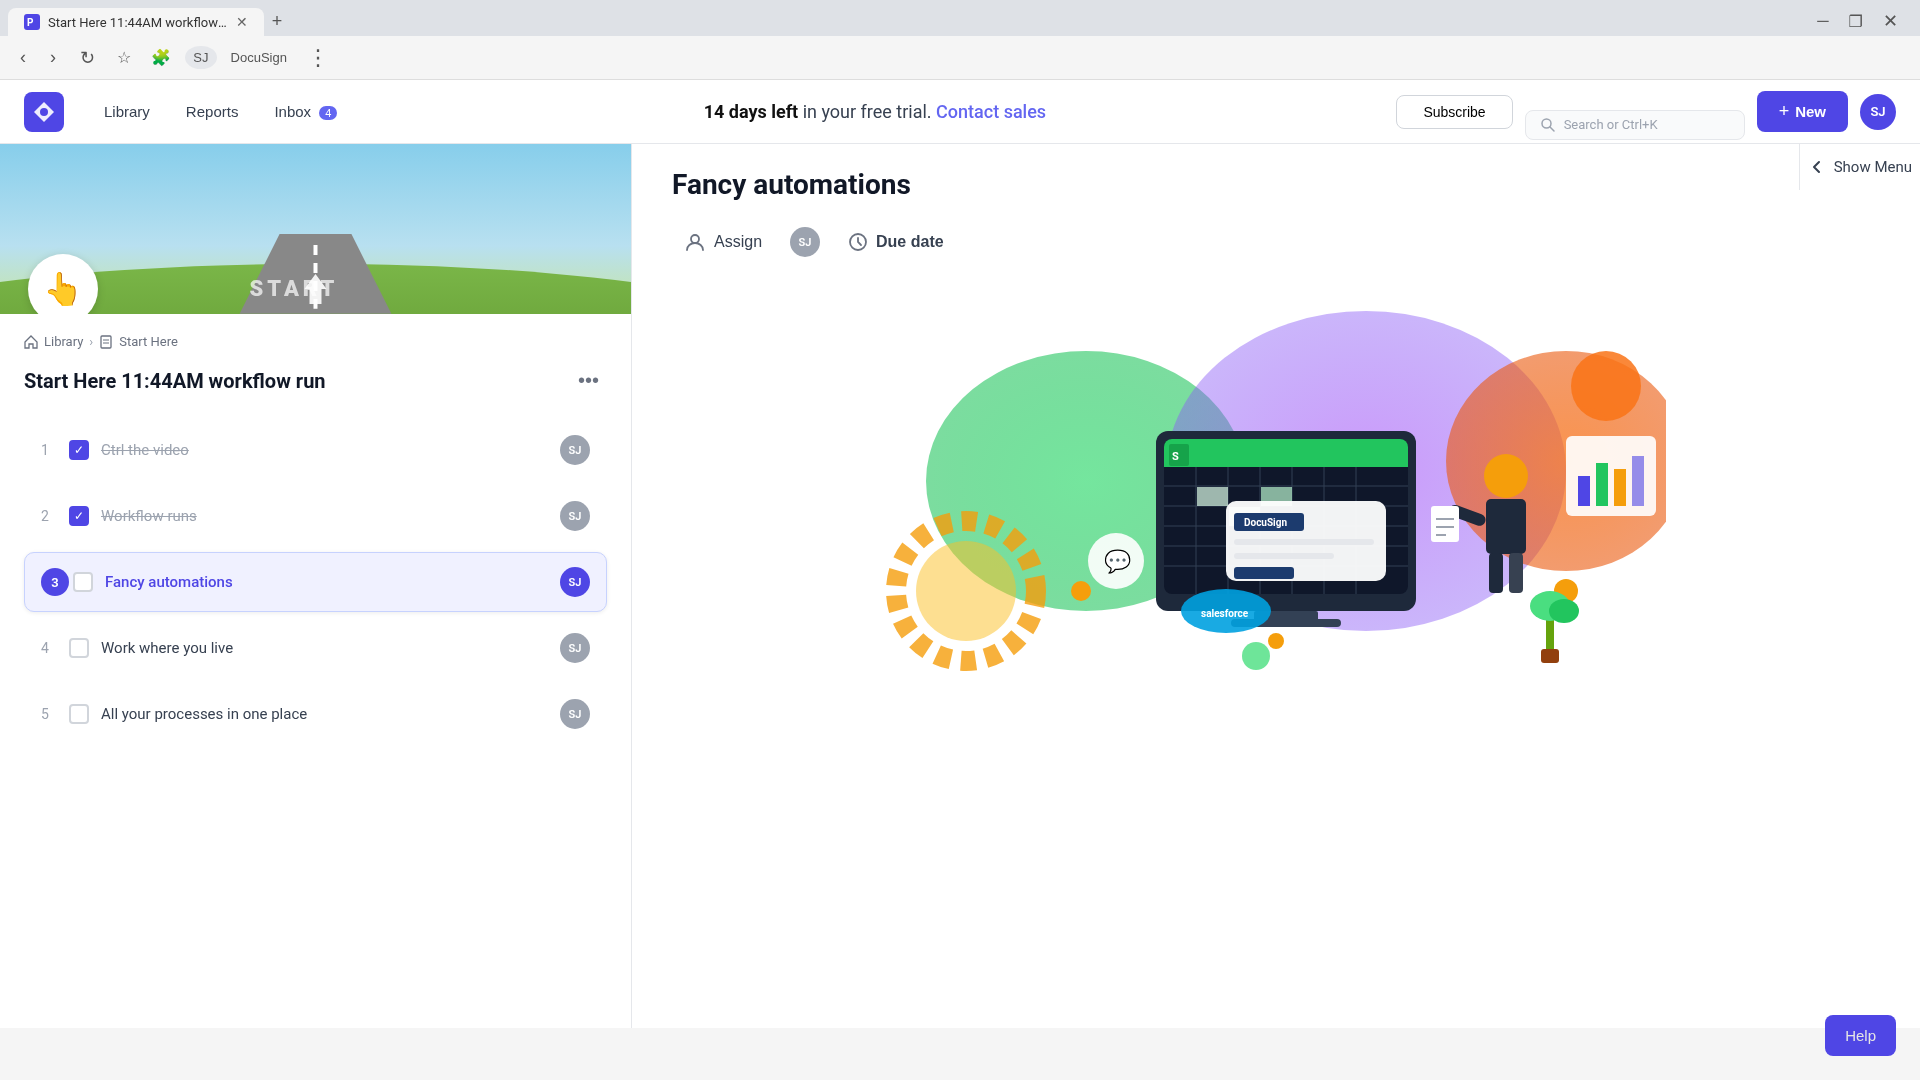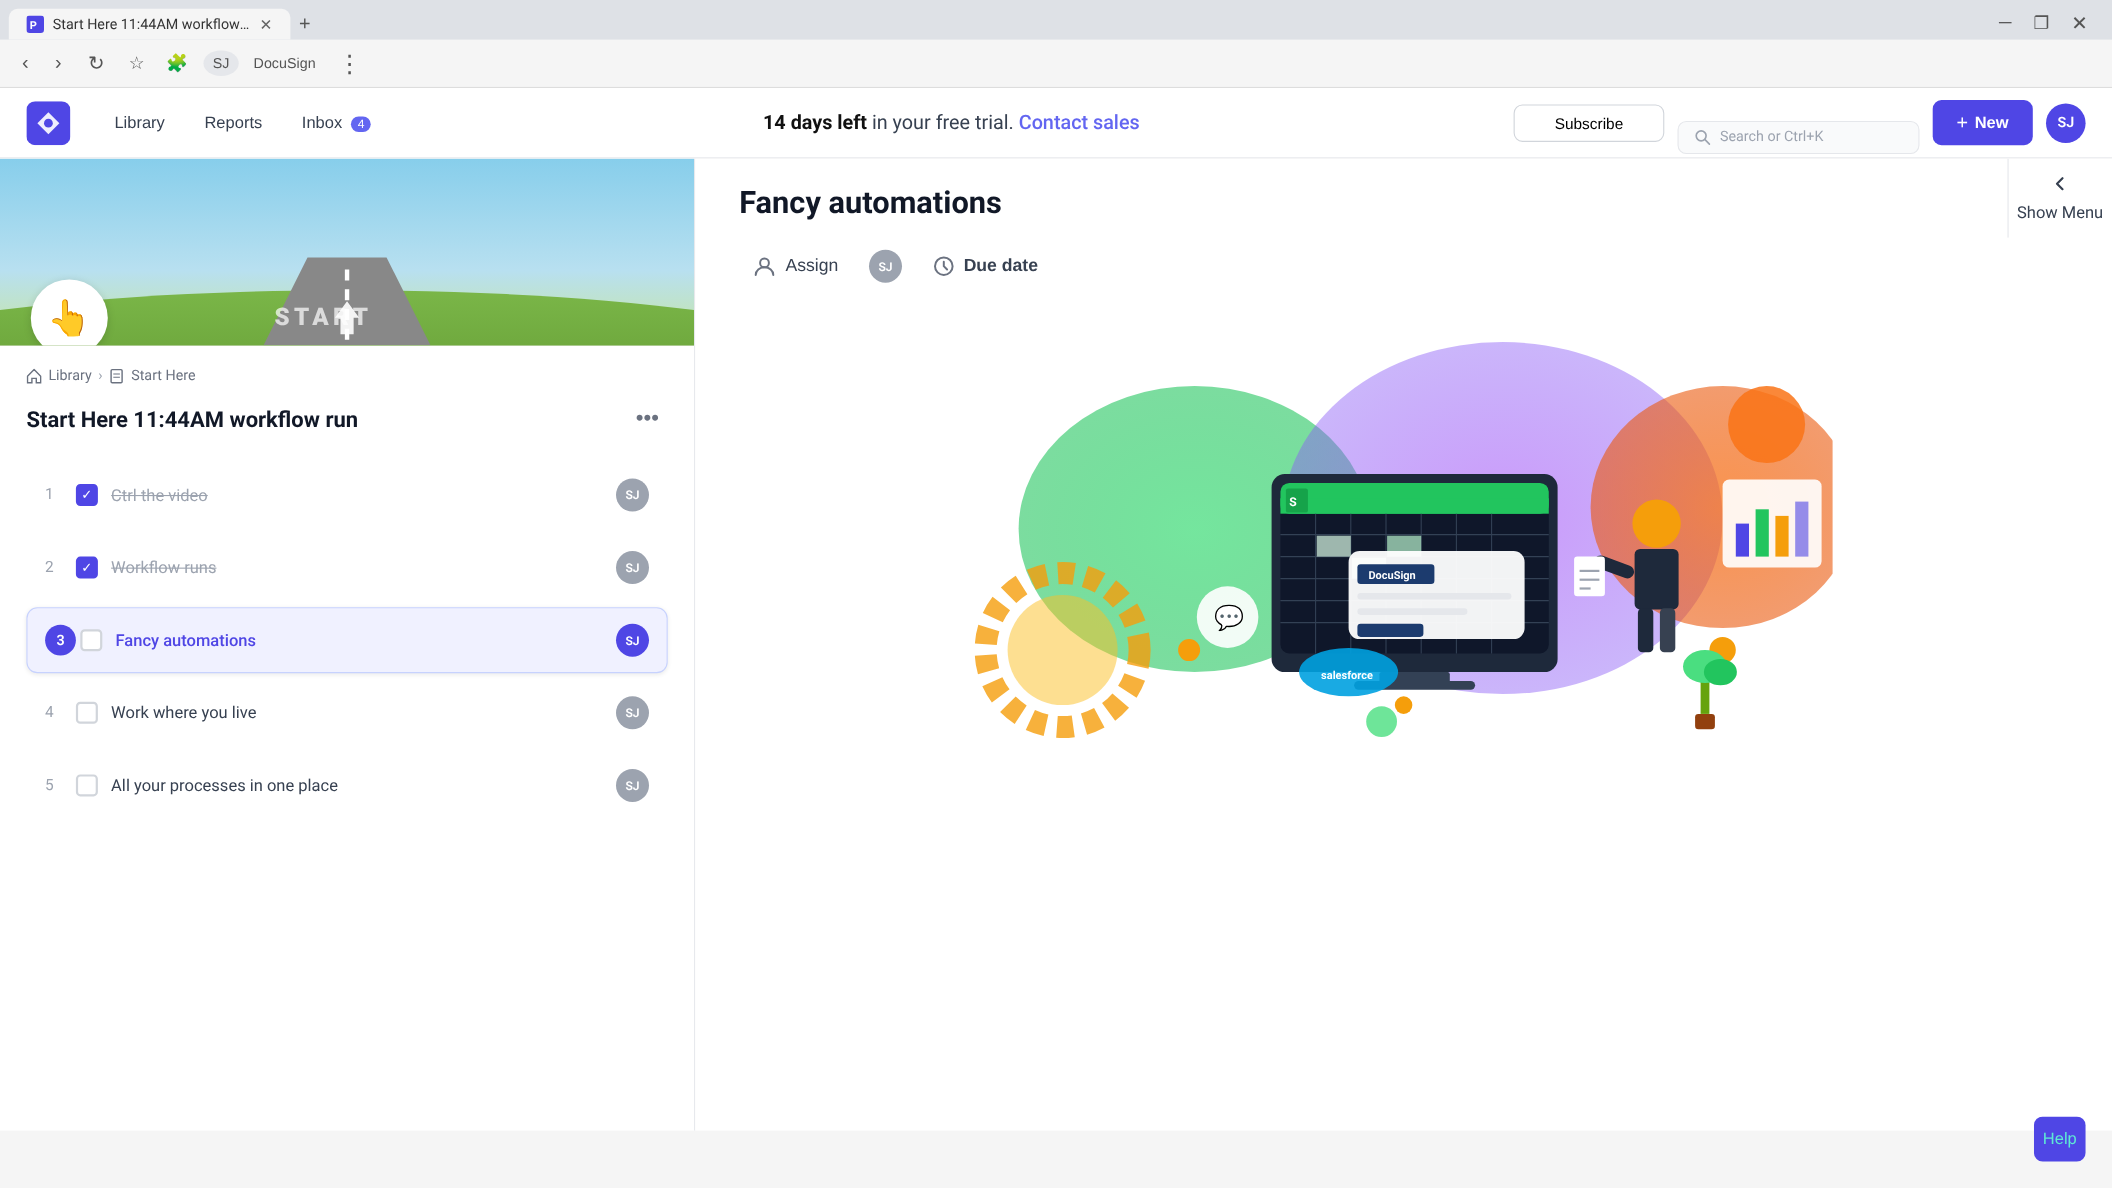--- a/index.html
+++ b/index.html
@@ -63,21 +63,21 @@
       border-bottom: 1px solid #e5e7eb;
       flex-shrink: 0;
     }
     .logo { width: 40px; height: 40px; margin-right: 24px; }
     .nav-links { display: flex; gap: 4px; align-items: center; }
     .nav-link { background: none; border: none; cursor: pointer; padding: 8px 16px; font-size: 15px; color: #374151; border-radius: 6px; }
     .inbox-badge { background: #6366f1; color: white; border-radius: 10px; font-size: 11px; padding: 1px 6px; margin-left: 4px; }
     .trial-banner { flex: 1; text-align: center; font-size: 18px; color: #374151; }
     .trial-banner span.bold { font-weight: 700; color: #111; }
     .trial-banner a { color: #6366f1; text-decoration: none; font-weight: 500; }
-    .subscribe-btn { background: white; border: 1.5px solid #d1d5db; border-radius: 8px; padding: 8px 36px; font-size: 14px; font-weight: 500; cursor: pointer; margin-right: 12px; }
+    .subscribe-btn { background: white; border: 1.5px solid #d1d5db; border-radius: 8px; padding: 8px 26px; font-size: 14px; font-weight: 500; cursor: pointer; margin-right: 12px; }
     .search-box {
       display: flex;
       align-items: center;
       background: #f9fafb;
       border: 1px solid #e5e7eb;
       border-radius: 8px;
       padding: 6px 14px;
       gap: 8px;
       width: 220px;
       margin-right: 12px;
@@ -225,21 +225,20 @@
       display: flex;
       align-items: center;
       padding: 14px 8px;
       gap: 8px;
       cursor: pointer;
       font-size: 15px;
       color: #374151;
       background: white;
       z-index: 10;
       border-left: 1px solid #e5e7eb;
-      flex-direction: column;
     }
 
     .right-content { padding: 24px 40px; flex: 1; overflow-y: auto; }
     .task-heading { font-size: 28px; font-weight: 700; color: #111827; margin-bottom: 24px; }
 
     .task-meta { display: flex; align-items: center; gap: 16px; margin-bottom: 32px; }
     .assign-btn {
       display: flex; align-items: center; gap: 8px;
       background: none; border: none; cursor: pointer;
       color: #374151; font-size: 16px; padding: 6px 12px;
@@ -262,24 +261,24 @@
       min-height: 400px;
       position: relative;
     }
 
     
     .help-btn {
       position: fixed;
       bottom: 24px;
       right: 24px;
       background: #4f46e5;
-      color: #5eead4;
+      color: #e5e5e5;
       border: none;
       border-radius: 8px;
-      padding: 12px 8px;
+      padding: 12px 20px;
       font-size: 15px;
       font-weight: 500;
       cursor: pointer;
     }
 
     
     ::-webkit-scrollbar { width: 6px; }
     ::-webkit-scrollbar-track { background: transparent; }
     ::-webkit-scrollbar-thumb { background: #d1d5db; border-radius: 3px; }
   </style>

